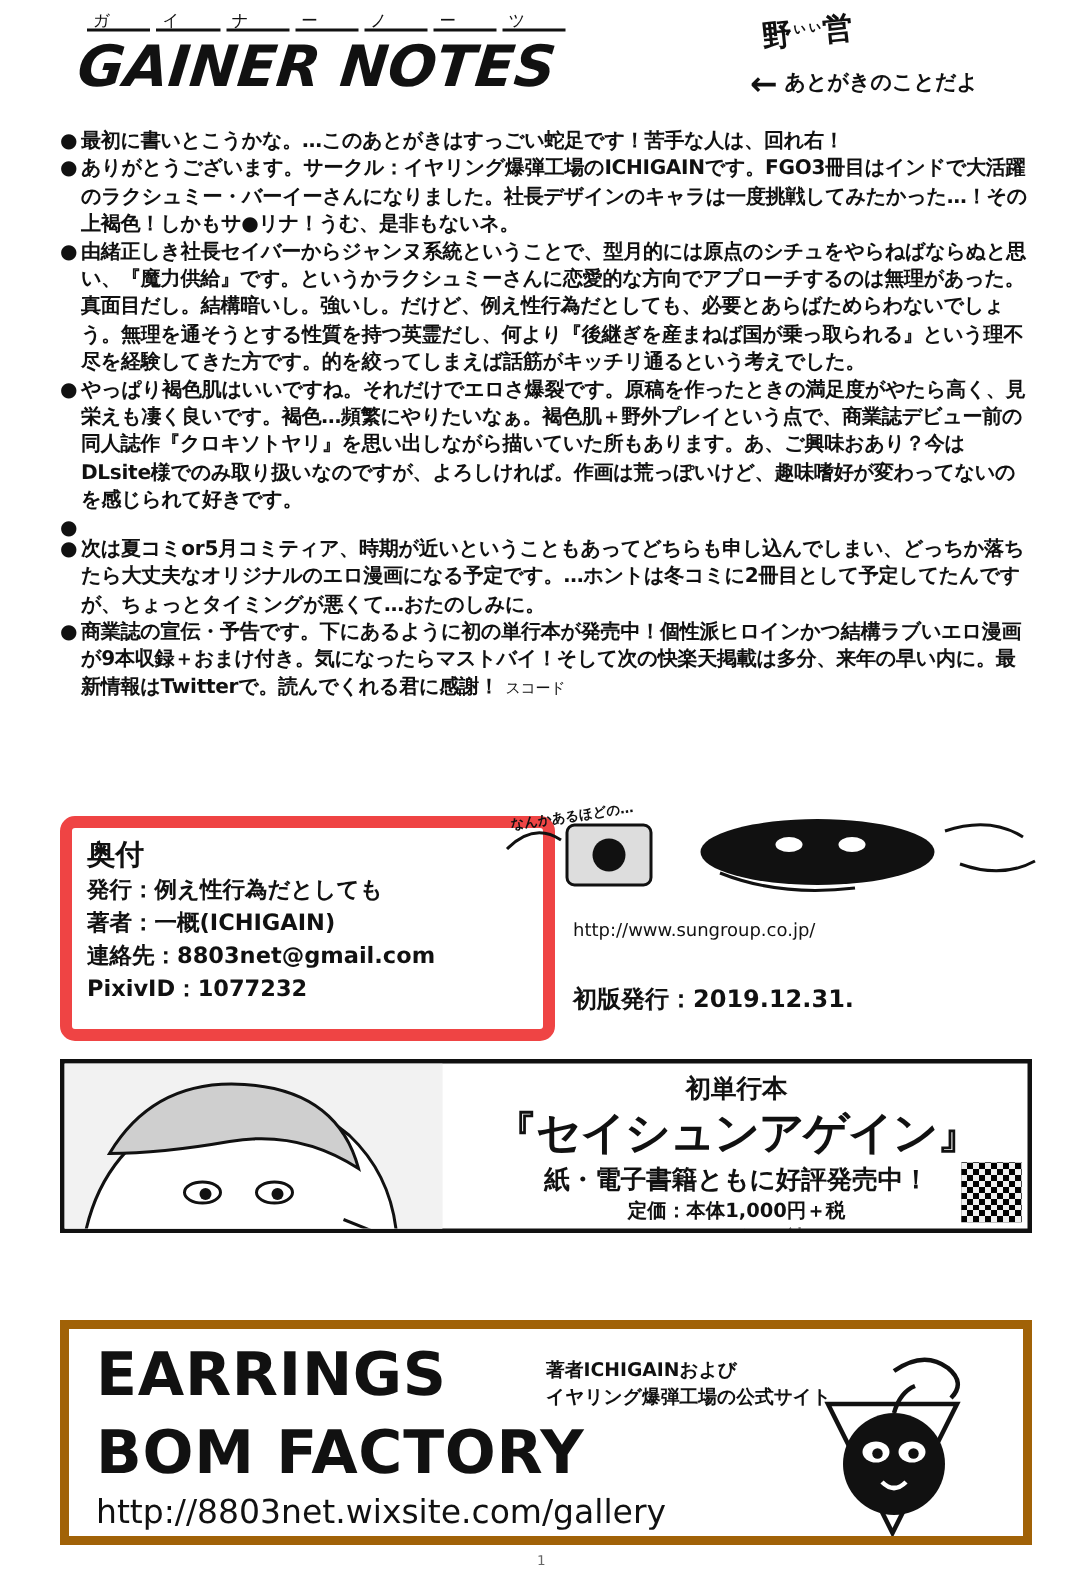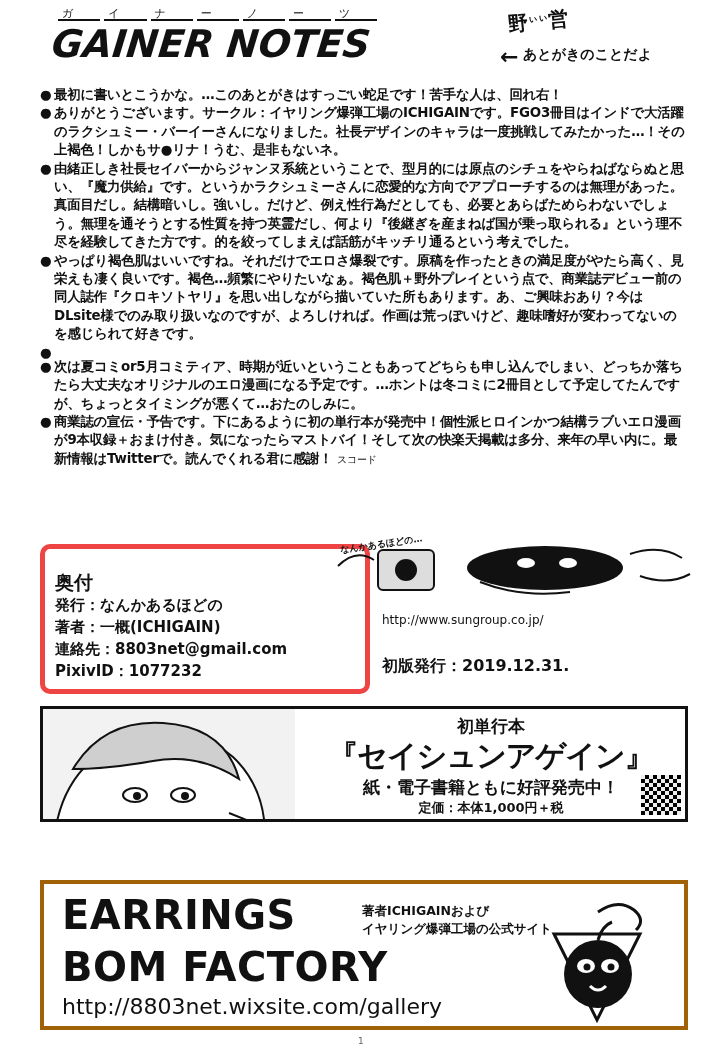--- a/index.html
+++ b/index.html
@@ -111,23 +111,23 @@
   }
   .para-gap { height: 14px; }
 
   
   .colophon {
     position: absolute;
     left: 40px;
     top: 544px;
     width: 330px;
     height: 150px;
-    border: 5px solid #ef4444;
+    border: 8px solid #ef4444;
     border-radius: 10px;
-    padding: 21px 10px;
+    padding: 6px 10px;
     box-sizing: border-box;
     font-size: 15px;
     line-height: 22px;
     font-weight: bold;
   }
   .colophon .okuzuke {
     font-size: 19px;
     line-height: 24px;
   }
   .right-info {
@@ -214,21 +214,21 @@
     text-align: right;
   }
 
   
   .footer {
     position: absolute;
     left: 40px;
     top: 880px;
     width: 648px;
     height: 150px;
-    border: 4px solid #a16207;
+    border: 6px solid #a16207;
     box-sizing: border-box;
     background: #fff;
     overflow: hidden;
   }
   .footer .fl1 {
     position: absolute;
     left: 18px;
     top: 8px;
     font-size: 40px;
     font-weight: bold;
@@ -330,21 +330,21 @@
 
     <div class="para">
       <span class="bullet">●</span>
       <span>商業誌の宣伝・予告です。下にあるように初の単行本が発売中！個性派ヒロインかつ結構ラブいエロ漫画が9本収録＋おまけ付き。気になったらマストバイ！そして次の快楽天掲載は多分、来年の早い内に。最新情報はTwitterで。読んでくれる君に感謝！</span>
       <span style="font-size:10px;font-weight:normal;margin-top:25px;">スコード</span>
     </div>
   </div>
 
   <div class="colophon">
     <div class="okuzuke">奥付</div>
-    <div>発行：なんかあるほどの</div>
+    <div>発行：例え性行為だとしても</div>
     <div>著者：一概(ICHIGAIN)</div>
     <div>連絡先：8803net@gmail.com</div>
     <div>PixivID：1077232</div>
   </div>
 
   <div class="doodle">
     <div class="doodle-note">なんかあるほどの…</div>
     <svg width="380" height="76" viewBox="0 0 380 76">
       <ellipse cx="215" cy="32" rx="78" ry="22" fill="#111"></ellipse>
       <ellipse cx="196" cy="27" rx="9" ry="5" fill="#fff"></ellipse>

